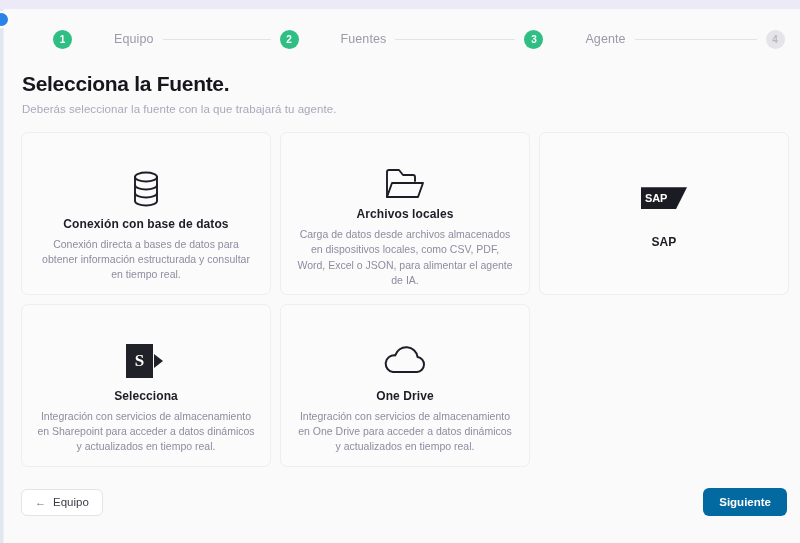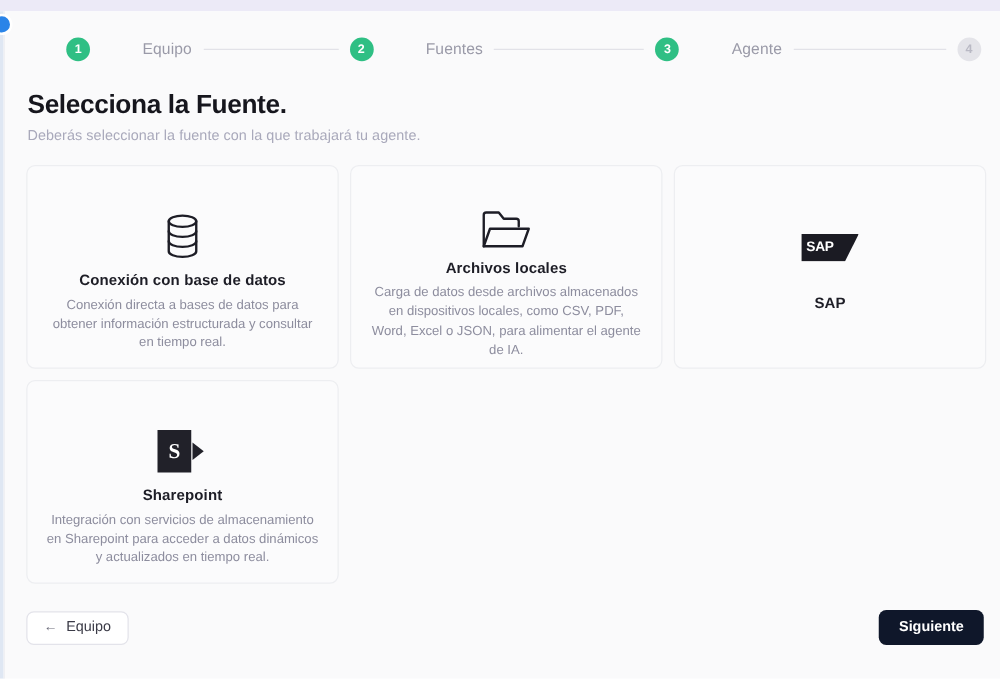--- a/index.html
+++ b/index.html
@@ -231,21 +231,21 @@
     border: 1px solid #e3e3ea;
     border-radius: 6px;
     font-size: 11.5px;
     color: #3b3b47;
     cursor: pointer;
   }
   .btn-back .arrow { font-size: 11px; color: #6b6b7a; line-height: 1; }
   .btn-next {
     height: 28px;
     padding: 0 16px;
-    background: #0f172a;
+    background: #0369a1;
     border: none;
     border-radius: 6px;
     color: #ffffff;
     font-size: 11.5px;
     font-weight: 700;
     cursor: pointer;
     font-family: "Liberation Sans", sans-serif;
   }
 </style>
 </head>
@@ -326,24 +326,33 @@
 
     <div class="source-card">
       <div class="card-icon">
         <div class="sp-logo">
           <div class="sp-square">
             <span>S</span>
           </div>
           <div class="sp-arrow"></div>
         </div>
       </div>
-      <div class="card-title">Sharepoint</div>
+      <div class="card-title">Selecciona</div>
       <div class="card-desc">Integración con servicios de almacenamiento en Sharepoint para acceder a datos dinámicos y actualizados en tiempo real.</div>
     </div>
 
+    <div class="source-card">
+      <div class="card-icon">
+        <svg width="44" height="30" viewBox="0 0 44 30" fill="none" stroke="#1d1d26" stroke-width="2" stroke-linejoin="round" stroke-linecap="round">
+          <path d="M10 26h24a7.5 7.5 0 0 0 .6-14.9A11.5 11.5 0 0 0 12.2 9.4 8.3 8.3 0 0 0 10 26z"></path>
+        </svg>
+      </div>
+      <div class="card-title">One Drive</div>
+      <div class="card-desc">Integración con servicios de almacenamiento en One Drive para acceder a datos dinámicos y actualizados en tiempo real.</div>
+    </div>
 
   </div>
 
   <div class="footer">
     <button class="btn-back">
       <span class="arrow">←</span>
       <span>Equipo</span>
     </button>
     <button class="btn-next">Siguiente</button>
   </div>

